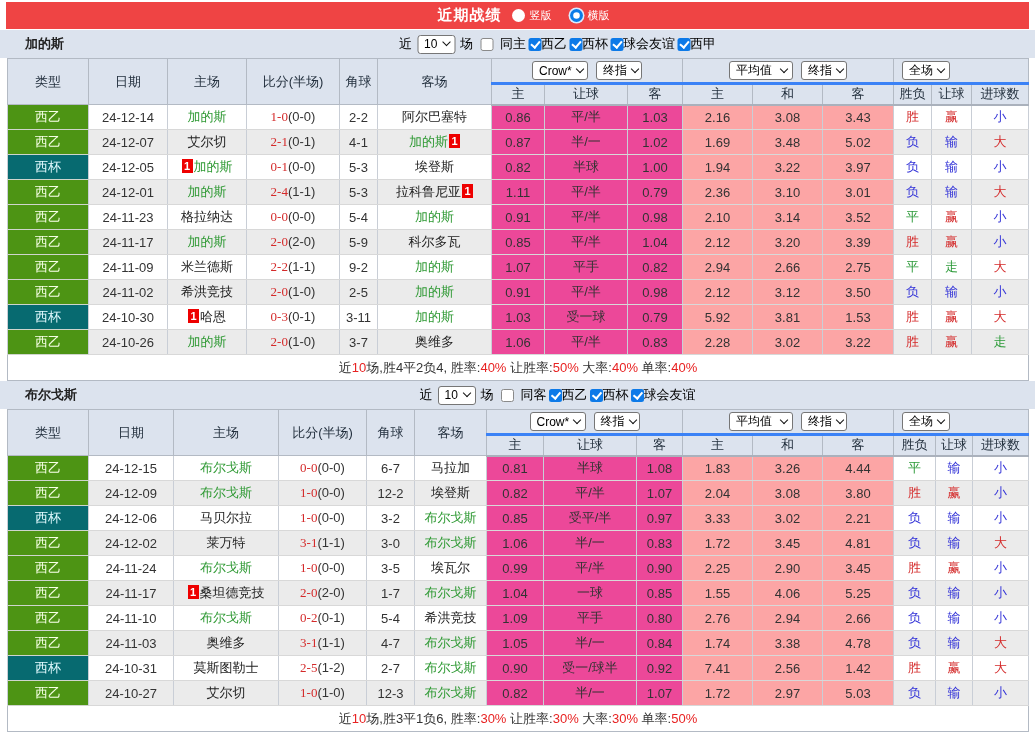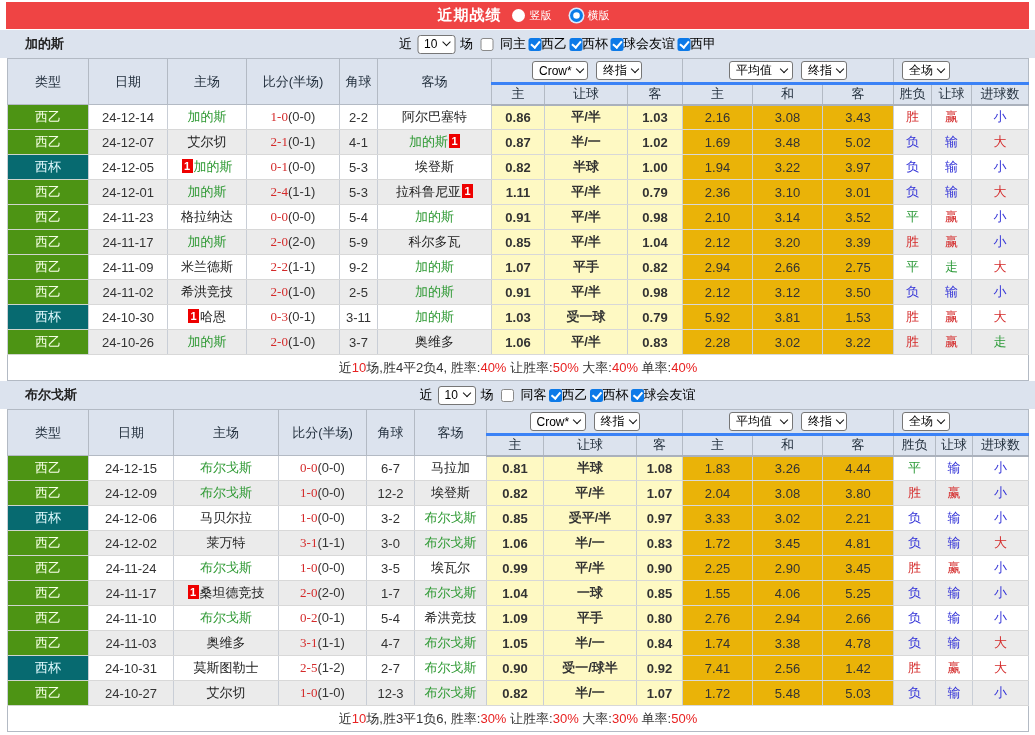--- a/index.html
+++ b/index.html
@@ -70,22 +70,22 @@
   thead tr.selrow th { height:25px; }
   thead tr.lblrow th { height:21px; }
   thead th.grp { border-bottom:3px solid #3b82f6; }
   thead tr.lblrow th { border-bottom:2px solid #aab1bc; }
   tbody td {
     height:25px; border-left:1px solid #c9ced6; border-right:1px solid #c9ced6;
     border-top:1px solid #d8d8d8; border-bottom:1px solid #d8d8d8; font-size:13px;
   }
   tbody tr.even td.plain { background:#ebebeb; }
   tbody tr.odd  td.plain { background:#ffffff; }
-  td.c-odds { background:#fef9c3;font-weight:bold; }
-  td.c-avg  { background:#eab308; }
+  td.c-odds { background:#ec4899; }
+  td.c-avg  { background:#fca5a5; }
   td.c-type { border-top-color:#cfd5cd; border-bottom-color:#cfd5cd; }
   td.badge-green { background:#4D9414; color:#F7FFE6; }
   td.badge-teal  { background:#076A70; color:#E4FBFF; }
   tfoot td {
     height:26px; background:#fff; font-size:13px; color:#333;
     border:1px solid #b3bac4; border-top:1px solid #d8d8d8;
   }
   table { border:1px solid #b3bac4; }
   .t-green { color:#2E9933; }
   .t-dark  { color:#222; }
@@ -626,21 +626,21 @@
           <td class="c-type badge-green">西乙</td>
           <td class="plain">24-10-27</td>
           <td class="plain"><span class="t-dark">艾尔切</span></td>
           <td class="plain"><span class="score-main">1-0</span><span class="score-half">(1-0)</span></td>
           <td class="plain">12-3</td>
           <td class="plain"><span class="t-green">布尔戈斯</span></td>
           <td class="c-odds">0.82</td>
           <td class="c-odds">半/一</td>
           <td class="c-odds">1.07</td>
           <td class="c-avg">1.72</td>
-          <td class="c-avg">5.48</td>
+          <td class="c-avg">2.97</td>
           <td class="c-avg">5.03</td>
           <td class="plain res-b">负</td>
           <td class="plain res-b">输</td>
           <td class="plain res-b">小</td>
         </tr>
       </tbody>
       <tfoot>
         <tr>
           <td colspan="15"><span>近</span><span class="red-num">10</span><span>场,胜3平1负6, 胜率:</span><span class="red-num">30%</span><span> 让胜率:</span><span class="red-num">30%</span><span> 大率:</span><span class="red-num">30%</span><span> 单率:</span><span class="red-num">50%</span></td>
         </tr>

